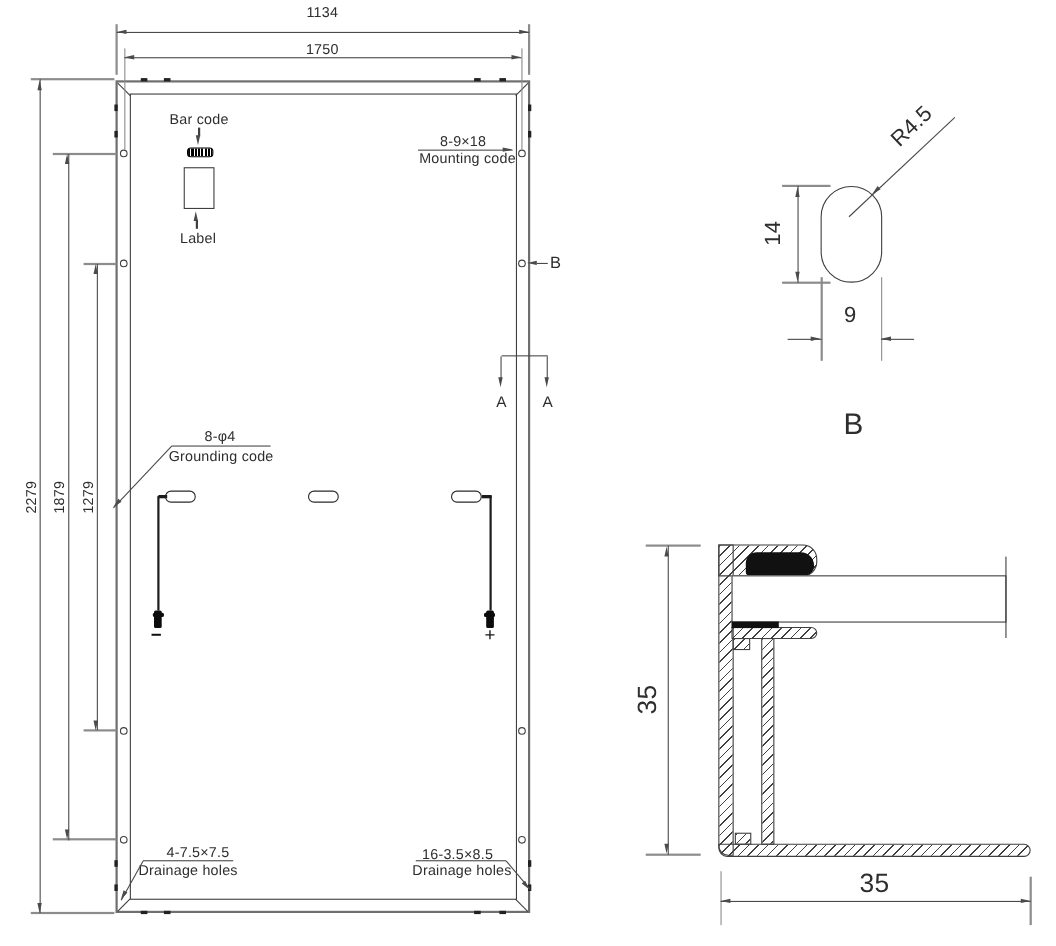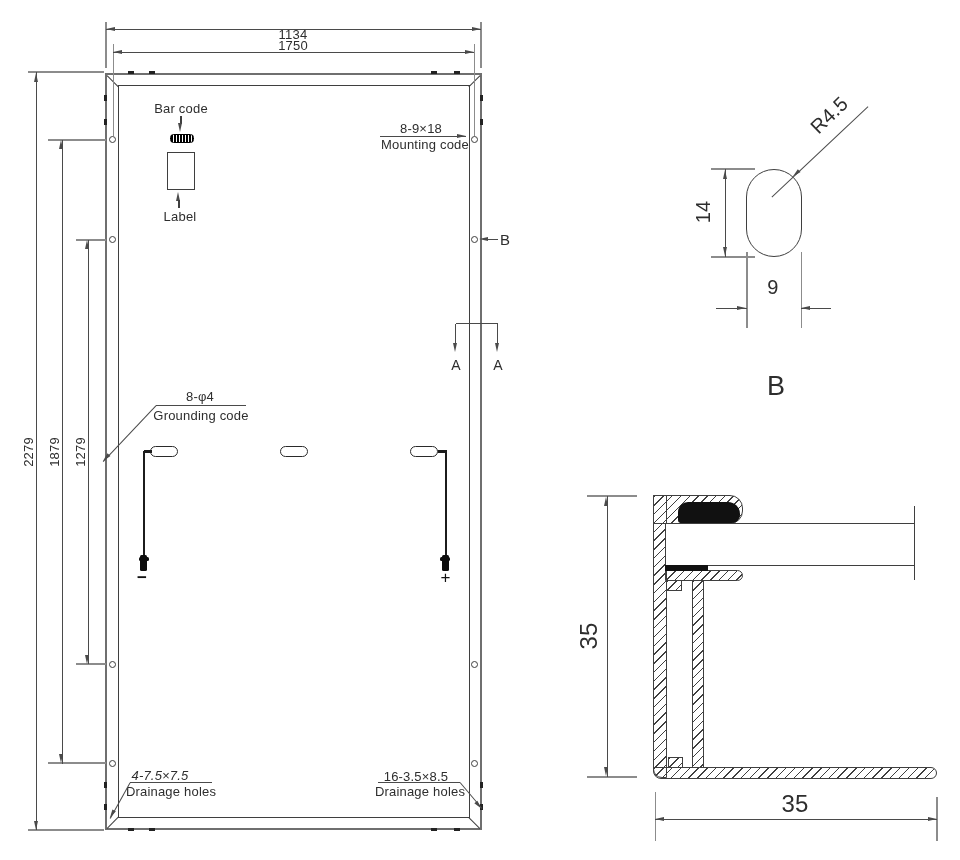--- a/index.html
+++ b/index.html
@@ -123,21 +123,21 @@
     <div class="leader" style="left:156px;top:405.4px;width:77px;transform:rotate(133.4deg);">
       <div class="ltip"></div>
     </div>
 
     <div class="txt" style="left:421px;top:128px;">8-9×18</div>
     <div class="leader" style="left:380px;top:135.6px;width:86px;">
       <div class="ltip"></div>
     </div>
     <div class="txt" style="left:425px;top:144px;">Mounting code</div>
 
-    <div class="txt" style="left:160px;top:775px;font-style:italic;">4-7.5×7.5</div>
+    <div class="txt" style="left:180px;top:775px;">4-7.5×7.5</div>
     <div class="dhl" style="left:130px;top:782.4px;width:82px;"></div>
     <div class="txt" style="left:171px;top:791px;">Drainage holes</div>
     <div class="leader" style="left:130px;top:782.4px;width:41px;transform:rotate(119deg);">
       <div class="ltip"></div>
     </div>
 
     <div class="txt" style="left:416px;top:776px;">16-3.5×8.5</div>
     <div class="dhl" style="left:378px;top:782.4px;width:82px;"></div>
     <div class="txt" style="left:420px;top:791px;">Drainage holes</div>
     <div class="leader" style="left:460px;top:782.4px;width:34px;transform:rotate(49.8deg);">
@@ -154,21 +154,21 @@
 
     <div class="arr l" style="left:479px;top:236.9px;"></div>
     <div class="dhl" style="left:488px;top:238.9px;width:10px;"></div>
     <div class="txt" style="left:505px;top:239px;font-size:15px;">B</div>
 
     <div class="evl" style="left:105.3px;top:22px;height:46px;"></div>
     <div class="evl" style="left:480.4px;top:22px;height:46px;"></div>
     <div class="dhl" style="left:106px;top:28.9px;width:375px;"></div>
     <div class="arr l" style="left:106px;top:26.9px;"></div>
     <div class="arr r" style="left:471.5px;top:26.9px;"></div>
-    <div class="txt" style="left:293px;top:34px;">1134</div>
+    <div class="txt" style="left:293px;top:11px;">1134</div>
 
     <div class="evl" style="left:112.8px;top:44px;height:92px;"></div>
     <div class="evl" style="left:473.9px;top:44px;height:92px;"></div>
     <div class="dhl" style="left:113.4px;top:52px;width:361px;"></div>
     <div class="arr l" style="left:113.4px;top:50px;"></div>
     <div class="arr r" style="left:464.9px;top:50px;"></div>
     <div class="txt" style="left:293px;top:45px;">1750</div>
 
     <div class="ehl" style="left:28px;top:71.2px;width:76px;"></div>
     <div class="ehl" style="left:28px;top:829px;width:76px;"></div>

